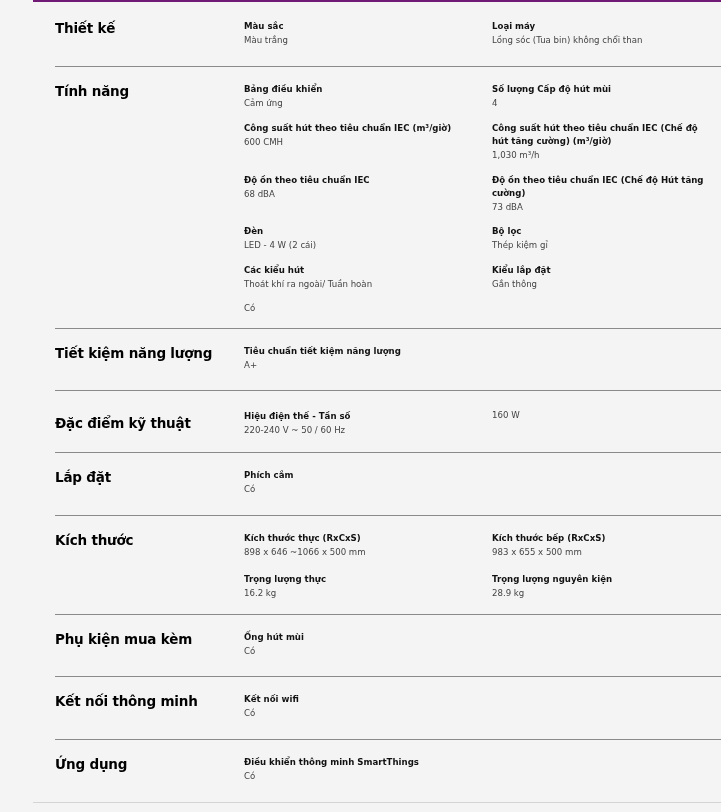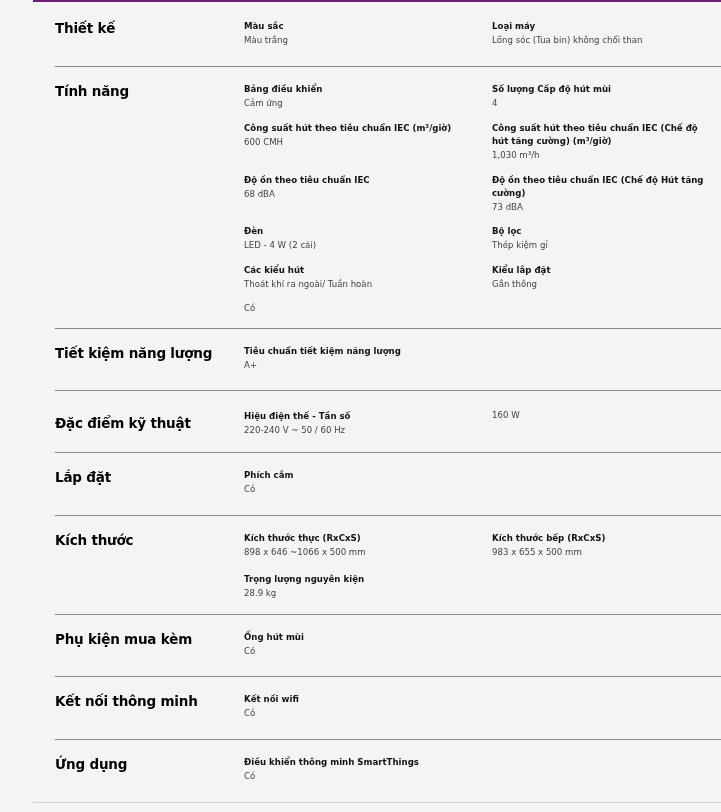--- a/index.html
+++ b/index.html
@@ -124,20 +124,24 @@
       <div class="grid">
         <div class="item">
           <span class="label">Kích thước thực (RxCxS)</span>
           <span class="value">898 x 646 ~1066 x 500 mm</span>
         </div>
         <div class="item">
           <span class="label">Kích thước bếp (RxCxS)</span>
           <span class="value">983 x 655 x 500 mm</span>
         </div>
         <div class="item">
+          <span class="label">Trọng lượng thực</span>
+          <span class="value">16.2 kg</span>
+        </div>
+        <div class="item">
           <span class="label">Trọng lượng nguyên kiện</span>
           <span class="value">28.9 kg</span>
         </div>
       </div>
     </div>
 
     <div class="section" style="height:62px;justify-content:space-between;">
       <div class="section-title">Phụ kiện mua kèm</div>
       <div class="grid">
         <div class="item">

